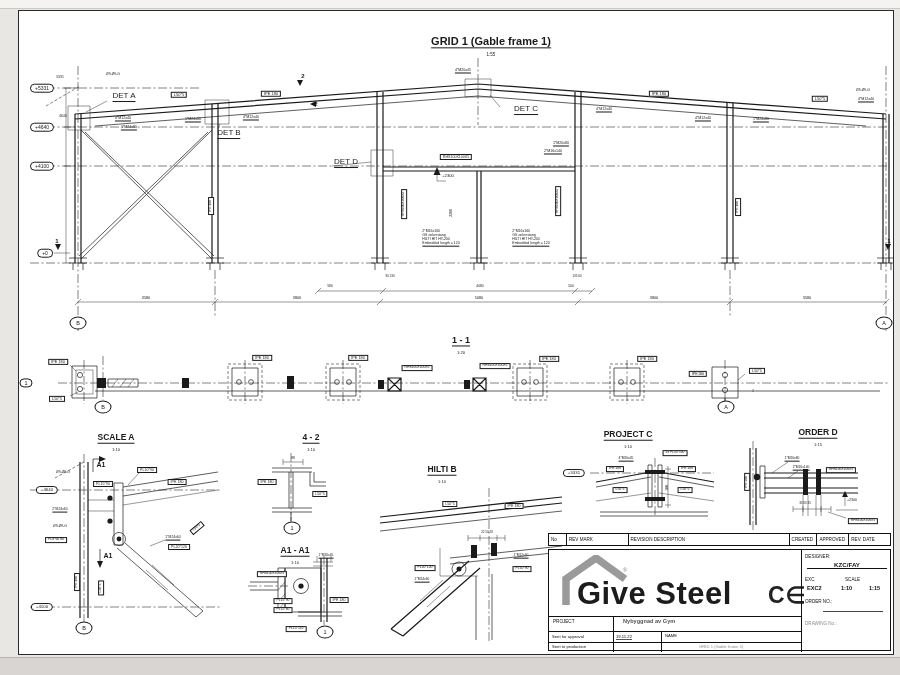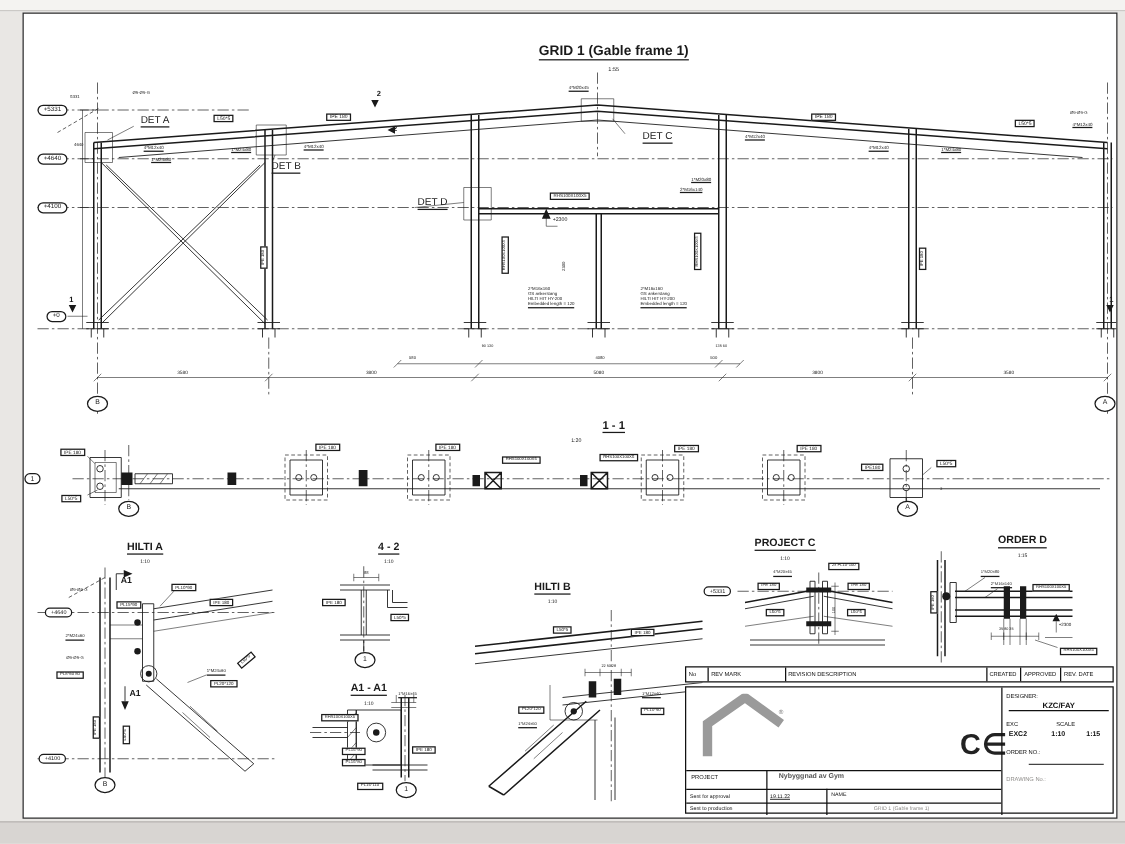--- a/index.html
+++ b/index.html
@@ -202,37 +202,37 @@
       <div class="ann" style="left: 479px; top: 298px; font-size: 3.8px;">5080</div>
       <div class="ann" style="left: 654px; top: 298px; font-size: 3.8px;">3800</div>
       <div class="ann" style="left: 807px; top: 298px; font-size: 3.8px;">3580</div>
       <div class="ann" style="left: 330px; top: 287px; font-size: 3.3px;">580</div>
       <div class="ann" style="left: 480px; top: 287px; font-size: 3.3px;">4080</div>
       <div class="ann" style="left: 571px; top: 287px; font-size: 3.3px;">500</div>
       <div class="ann" style="left: 390px; top: 277px; font-size: 3px;">90 130</div>
       <div class="ann" style="left: 577px; top: 277px; font-size: 3px;">135 60</div>
       <div class="ann ael" style="left: 78px; top: 323px; font-size: 5.5px;">B</div>
       <div class="ann ael" style="left: 884px; top: 323px; font-size: 5.5px;">A</div>
-      <div class="ann au abold" style="left: 461px; top: 341px; font-size: 9px; margin-left: 30px;">1 - 1</div>
+      <div class="ann au abold" style="left: 461px; top: 341px; font-size: 9px;">1 - 1</div>
       <div class="ann" style="left: 461px; top: 353px; font-size: 4.2px;">1:20</div>
       <div class="ann abox" style="left: 58px; top: 362px; font-size: 3.8px;">IPE 180</div>
       <div class="ann abox" style="left: 57px; top: 399px; font-size: 3.8px;">L50*5</div>
       <div class="ann abox" style="left: 262px; top: 358px; font-size: 3.8px;">IPE 180</div>
       <div class="ann abox" style="left: 358px; top: 358px; font-size: 3.8px;">IPE 180</div>
       <div class="ann abox" style="left: 417px; top: 368px; font-size: 3.4px;">RHS100X100X5</div>
       <div class="ann abox" style="left: 495px; top: 366px; font-size: 3.4px;">RHS100X100X5</div>
       <div class="ann abox" style="left: 549px; top: 359px; font-size: 3.8px;">IPE 180</div>
       <div class="ann abox" style="left: 647px; top: 359px; font-size: 3.8px;">IPE 180</div>
       <div class="ann abox" style="left: 698px; top: 374px; font-size: 3.8px;">IPE180</div>
       <div class="ann abox" style="left: 757px; top: 371px; font-size: 3.8px;">L50*5</div>
       <div class="ann ast" style="left: 26px; top: 383px; font-size: 5.5px;">1</div>
       <div class="ann ael" style="left: 103px; top: 407px; font-size: 5.5px;">B</div>
       <div class="ann ael" style="left: 726px; top: 407px; font-size: 5.5px;">A</div>
       <div class="ann" style="left: 753px; top: 392px; font-size: 3px;">2</div>
-      <div class="ann au abold" style="left: 116px; top: 438px; font-size: 8.5px;">HILTI A</div>
+      <div class="ann au abold" style="left: 116px; top: 438px; font-size: 8.5px;">SCALE A</div>
       <div class="ann" style="left: 116px; top: 450px; font-size: 4px;">1:10</div>
       <div class="ann" style="left: 63px; top: 473px; font-size: 3.4px;">Ø9-Ø9-G</div>
       <div class="ann abold" style="left: 101px; top: 465px; font-size: 7px;">A1</div>
       <div class="ann abold" style="left: 108px; top: 556px; font-size: 7px;">A1</div>
       <div class="ann abox" style="left: 147px; top: 470px; font-size: 3.6px;">PL10*90</div>
       <div class="ann abox" style="left: 177px; top: 482px; font-size: 3.6px;">IPE 180</div>
       <div class="ann abox" style="left: 103px; top: 484px; font-size: 3.6px;">PL15*90</div>
       <div class="ann ast" style="left: 47px; top: 490px; font-size: 4.4px;">+4640</div>
       <div class="ann ast" style="left: 42px; top: 607px; font-size: 4.4px;">+4100</div>
       <div class="ann au" style="left: 60px; top: 510px; font-size: 3.4px;">2*M24x60</div>
@@ -295,20 +295,21 @@
     <div class="rcell" style="width:162px">REVISION DESCRIPTION</div>
     <div class="rcell" style="width:28px">CREATED</div>
     <div class="rcell" style="width:32px">APPROVED</div>
     <div class="rcell" style="width:41px">REV. DATE</div>
   </div>
 
   <div id="titleblock">
     <svg style="position:absolute;left:10px;top:5px;" width="70" height="52" viewBox="0 0 70 52">
       <path d="M7 50 V24 L37 3 L66 24" stroke="#9a9a9a" stroke-width="7.5" fill="none"></path>
     </svg>
+    <div class="tbtxt" style="left:28px;top:26px;font-size:31px;font-weight:bold;letter-spacing:.5px;color:#1c1c1c;">Give Steel</div>
     <div class="tbtxt" style="left:74px;top:17px;font-size:5px;color:#777;">®</div>
     <div class="tbtxt" style="left:219px;top:32px;font-size:23px;font-weight:bold;letter-spacing:1px;color:#222;">C∈</div>
     <div class="tb-divider"></div>
 
     <div class="tbtxt" style="left:256px;top:4px;font-size:4.6px;">DESIGNER:</div>
     <div class="tbtxt" style="left:258px;top:11px;width:80px;text-align:center;font-size:6.2px;font-weight:bold;border-bottom:.8px solid #111;">KZC/FAY</div>
     <div class="tbtxt" style="left:256px;top:27px;font-size:4.6px;">EXC</div>
     <div class="tbtxt" style="left:296px;top:27px;font-size:4.6px;">SCALE</div>
     <div class="tbtxt" style="left:258px;top:35px;font-size:5.6px;font-weight:bold;">EXC2</div>
     <div class="tbtxt" style="left:292px;top:35px;font-size:5.6px;font-weight:bold;">1:10</div>

